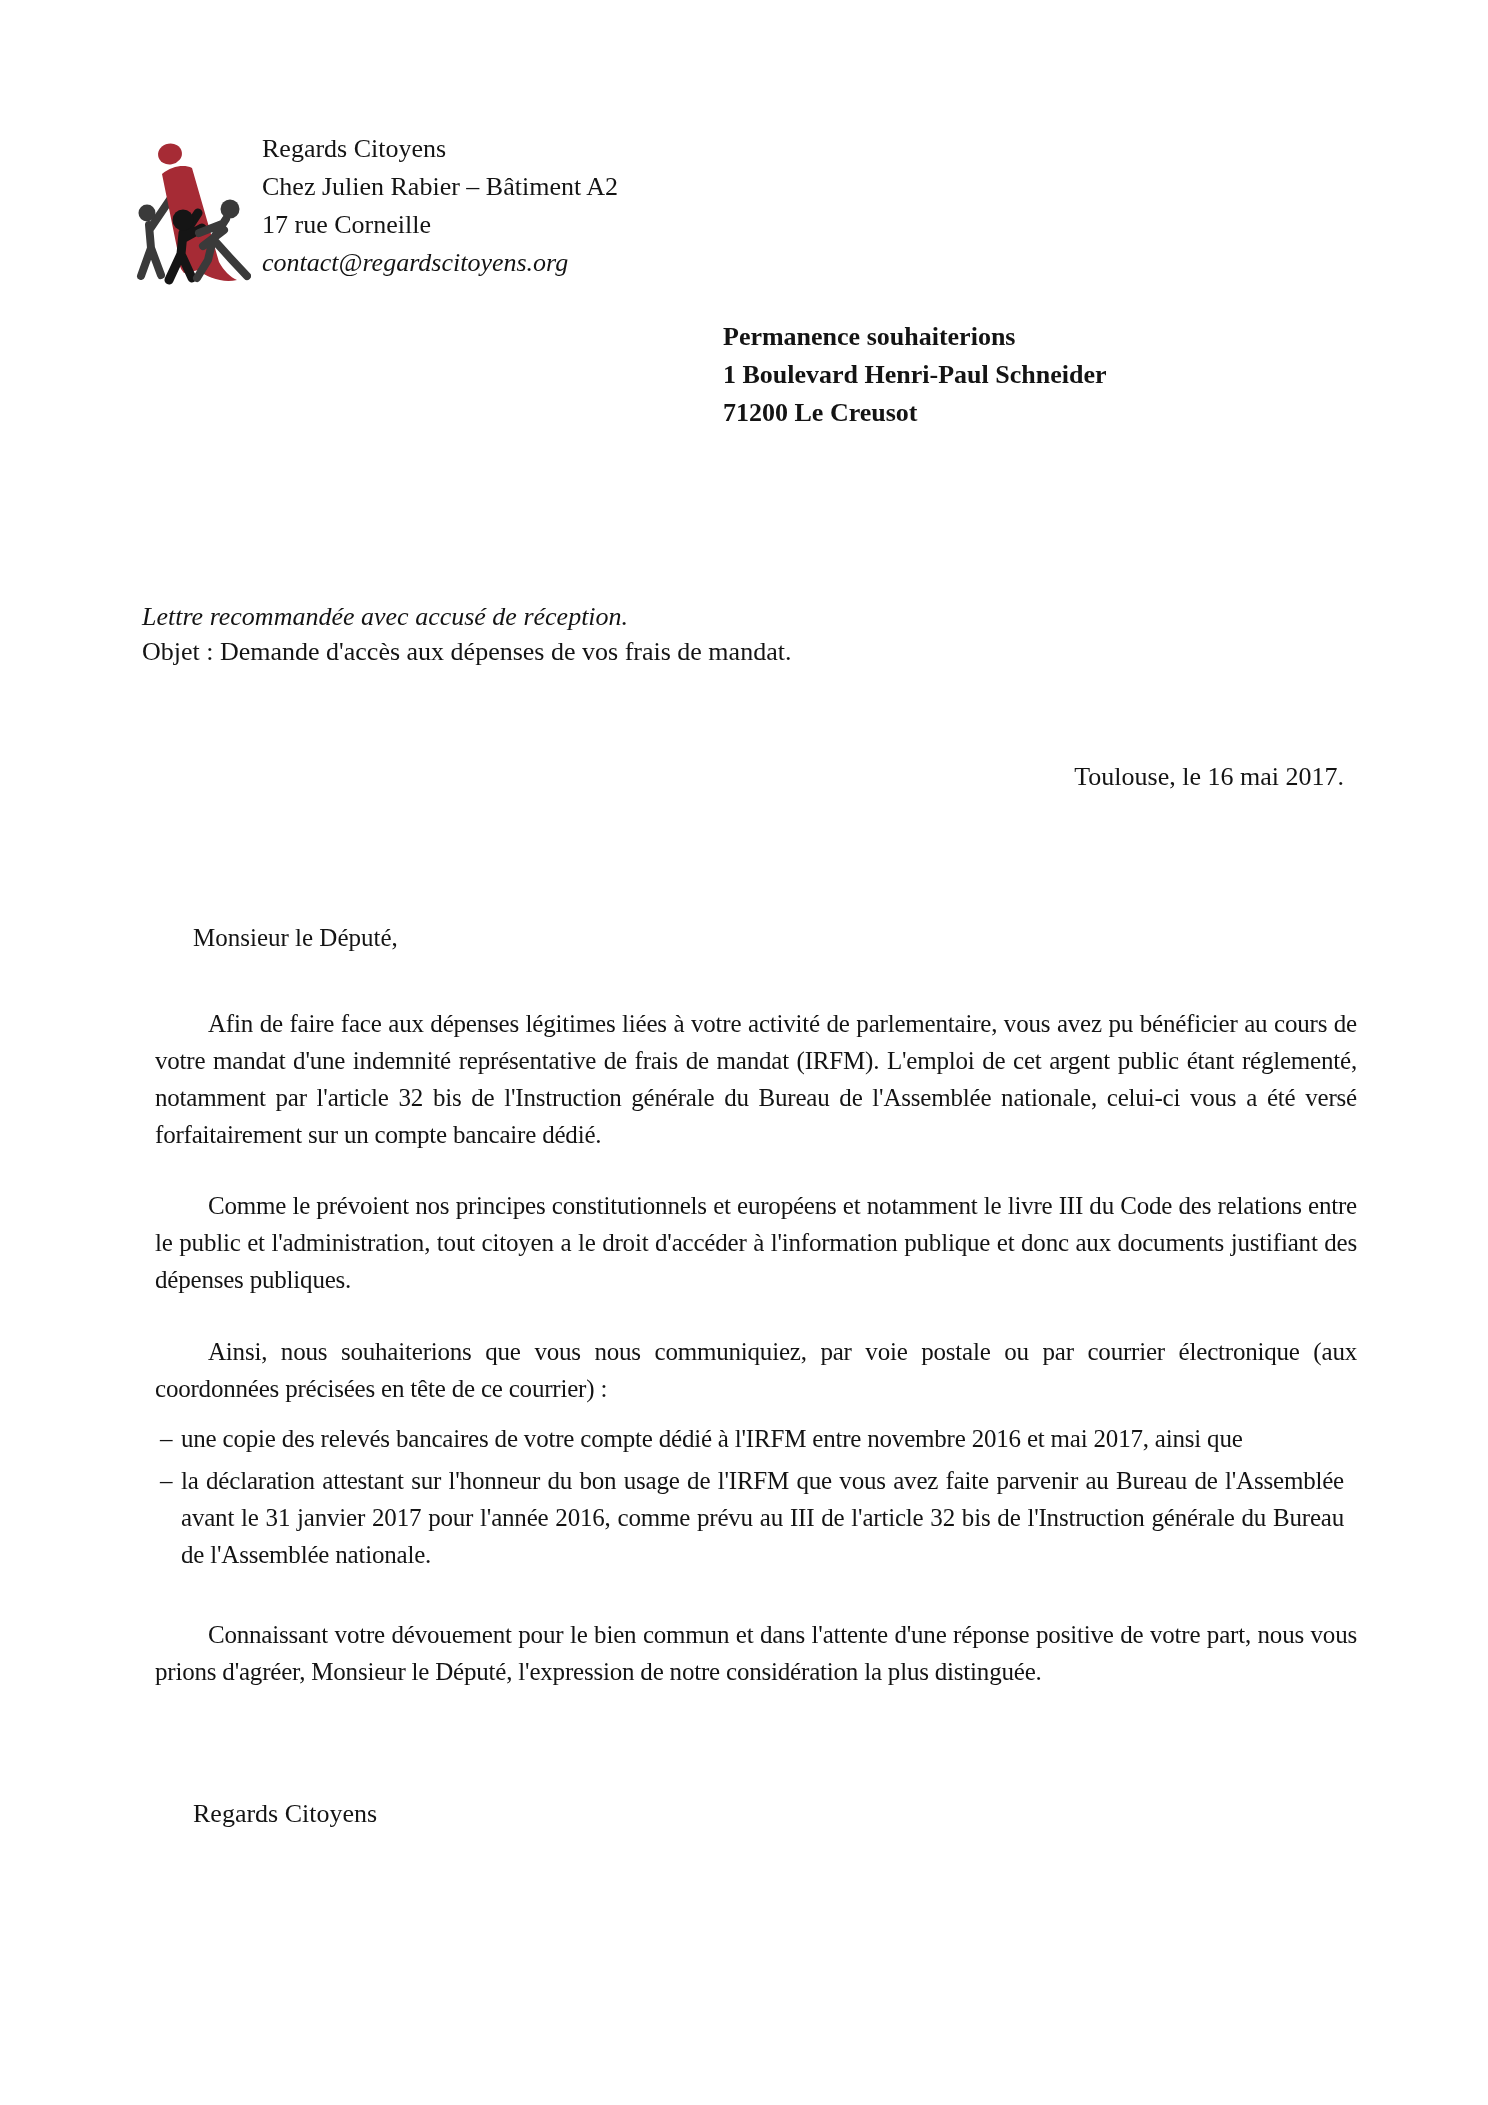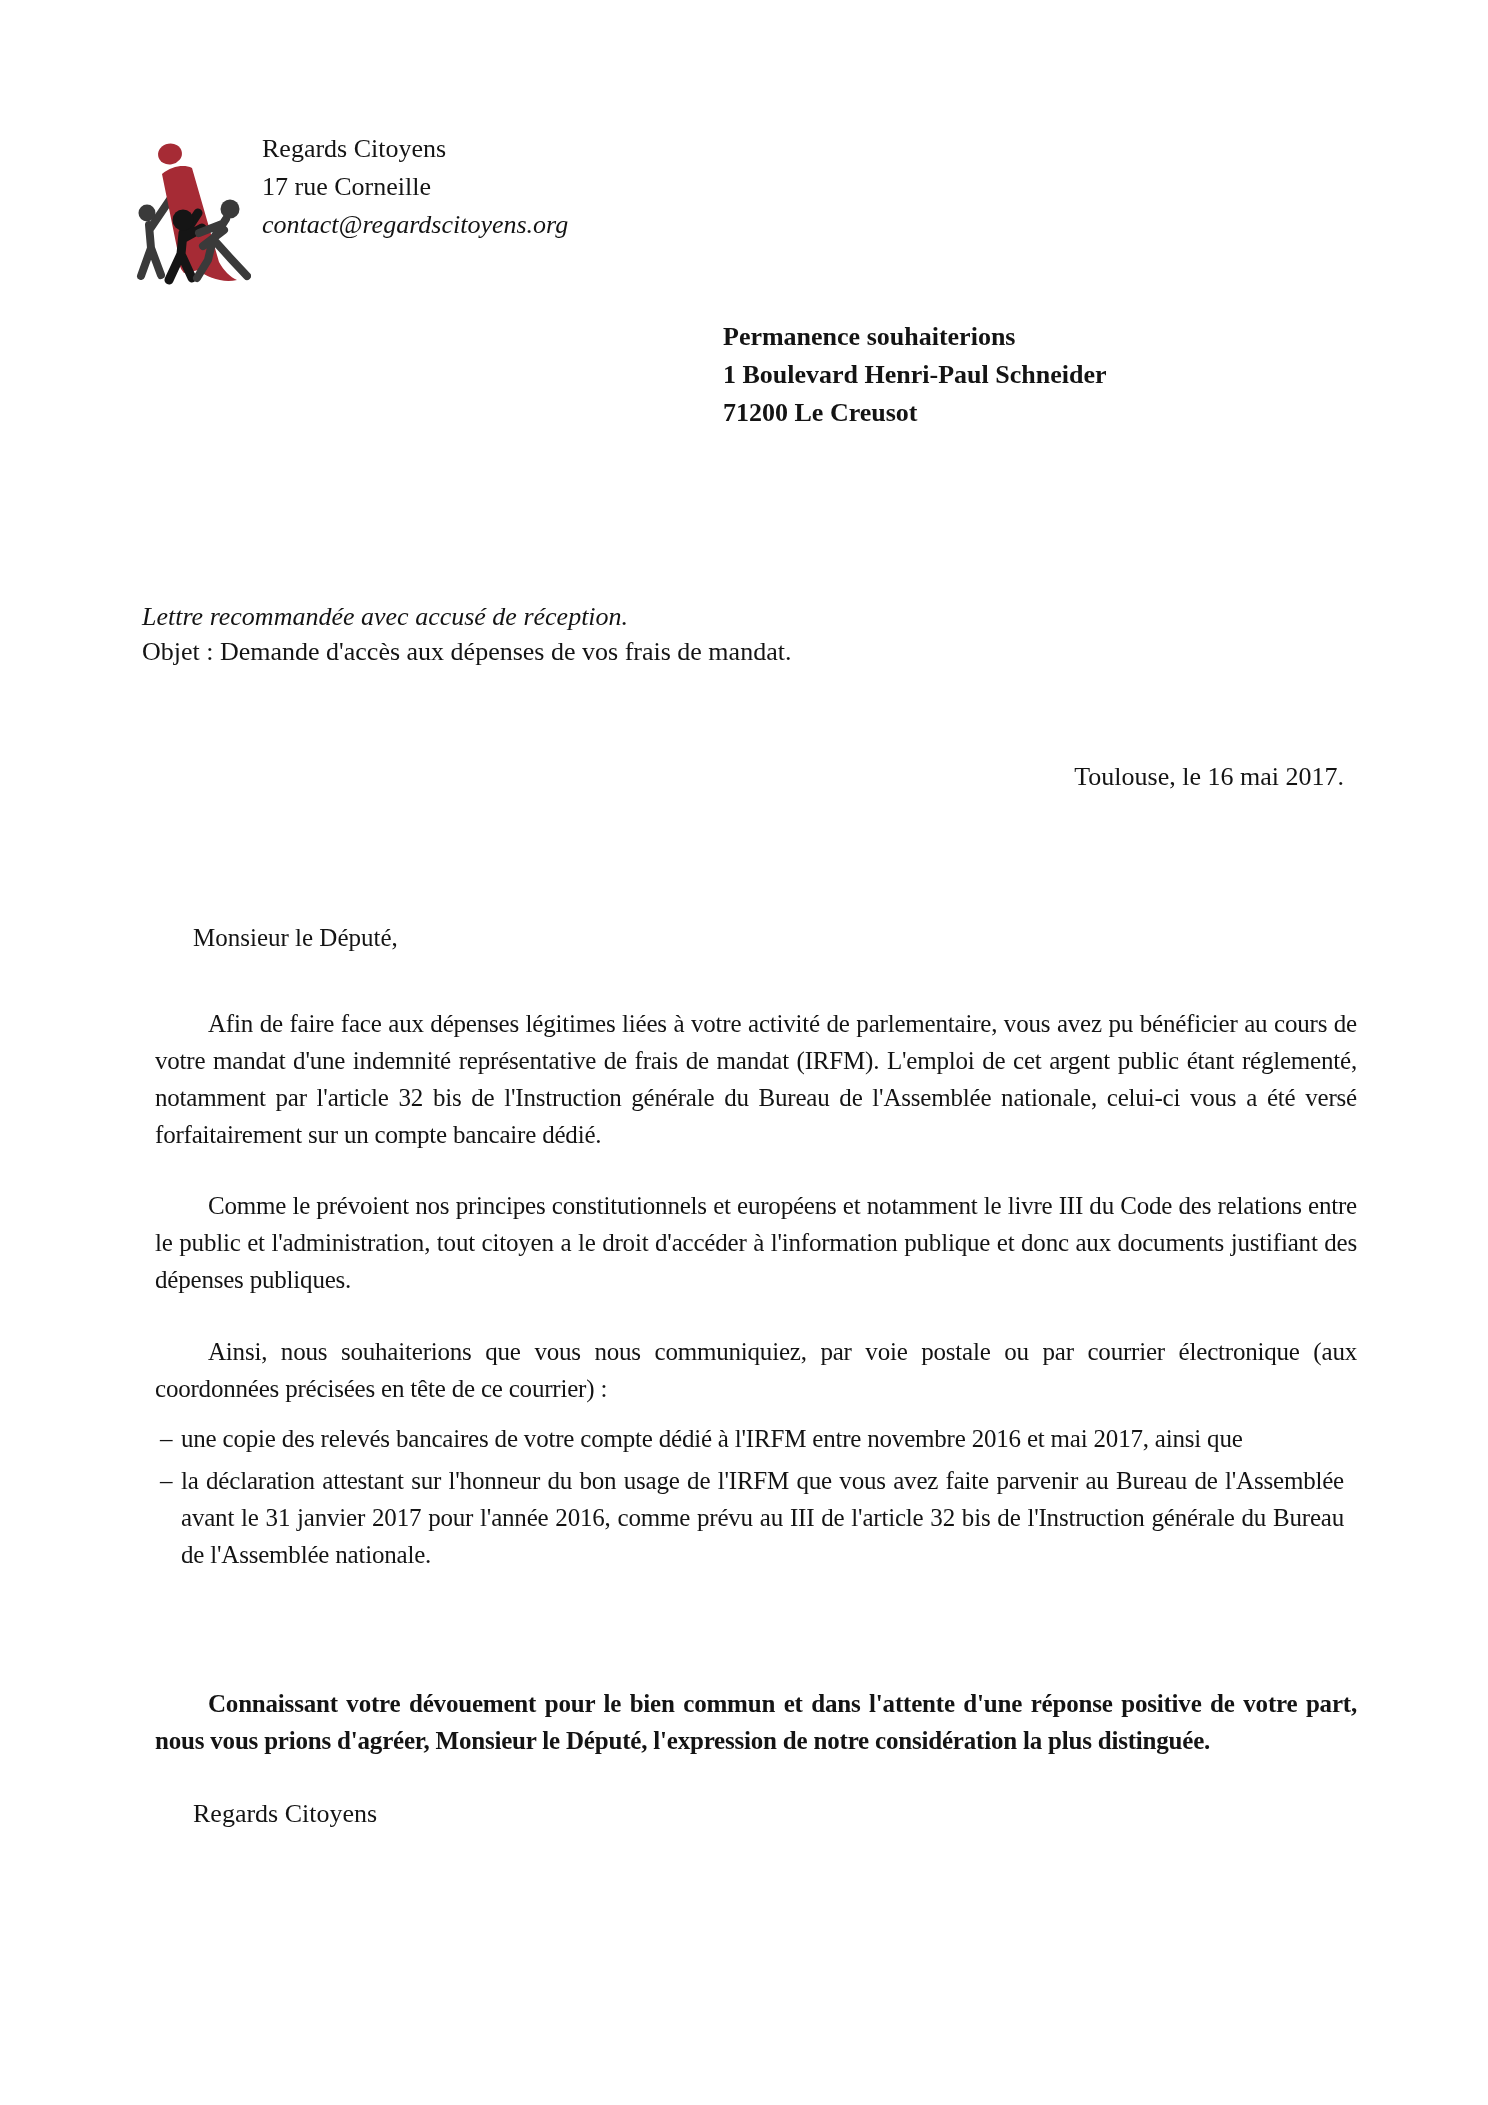--- a/index.html
+++ b/index.html
@@ -65,21 +65,21 @@
     letter-spacing: -0.2px;
   }
   .req-item {
     position: relative;
     padding-left: 39px;
     text-align: justify;
     margin-bottom: 5px;
   }
   .dash { position: absolute; left: 18px; top: 0; }
 
-  .closing { top: 1672px; font-weight: bold; }
+  .closing { top: 1603px; }
 
   .signature {
     left: 142px; top: 1799px;
     font-size: 26px;
     text-indent: 51px;
   }
 </style>
 </head>
 <body>
 
@@ -105,20 +105,21 @@
 
       <g stroke-linecap="round" stroke-linejoin="round" fill="none" stroke-width="8" stroke="#3a3a3a">
         <path d="M92,78 L79,98 M88,83 L65,92 M90,89 L69,105 M79,98 L74,119 L63,137 M79,98 L98,119 L113,135"></path>
       </g>
       <circle cx="96" cy="68" r="9.5" fill="#3a3a3a"></circle>
     </svg>
   </div>
 
   <div class="abs sender">
     <div>Regards Citoyens</div>
+    <div>Chez Julien Rabier – Bâtiment A2</div>
     <div>17 rue Corneille</div>
     <div class="italic">contact@regardscitoyens.org</div>
   </div>
 
   <div class="abs recipient">
     <div>Permanence souhaiterions</div>
     <div>1 Boulevard Henri-Paul Schneider</div>
     <div>71200 Le Creusot</div>
   </div>
 

